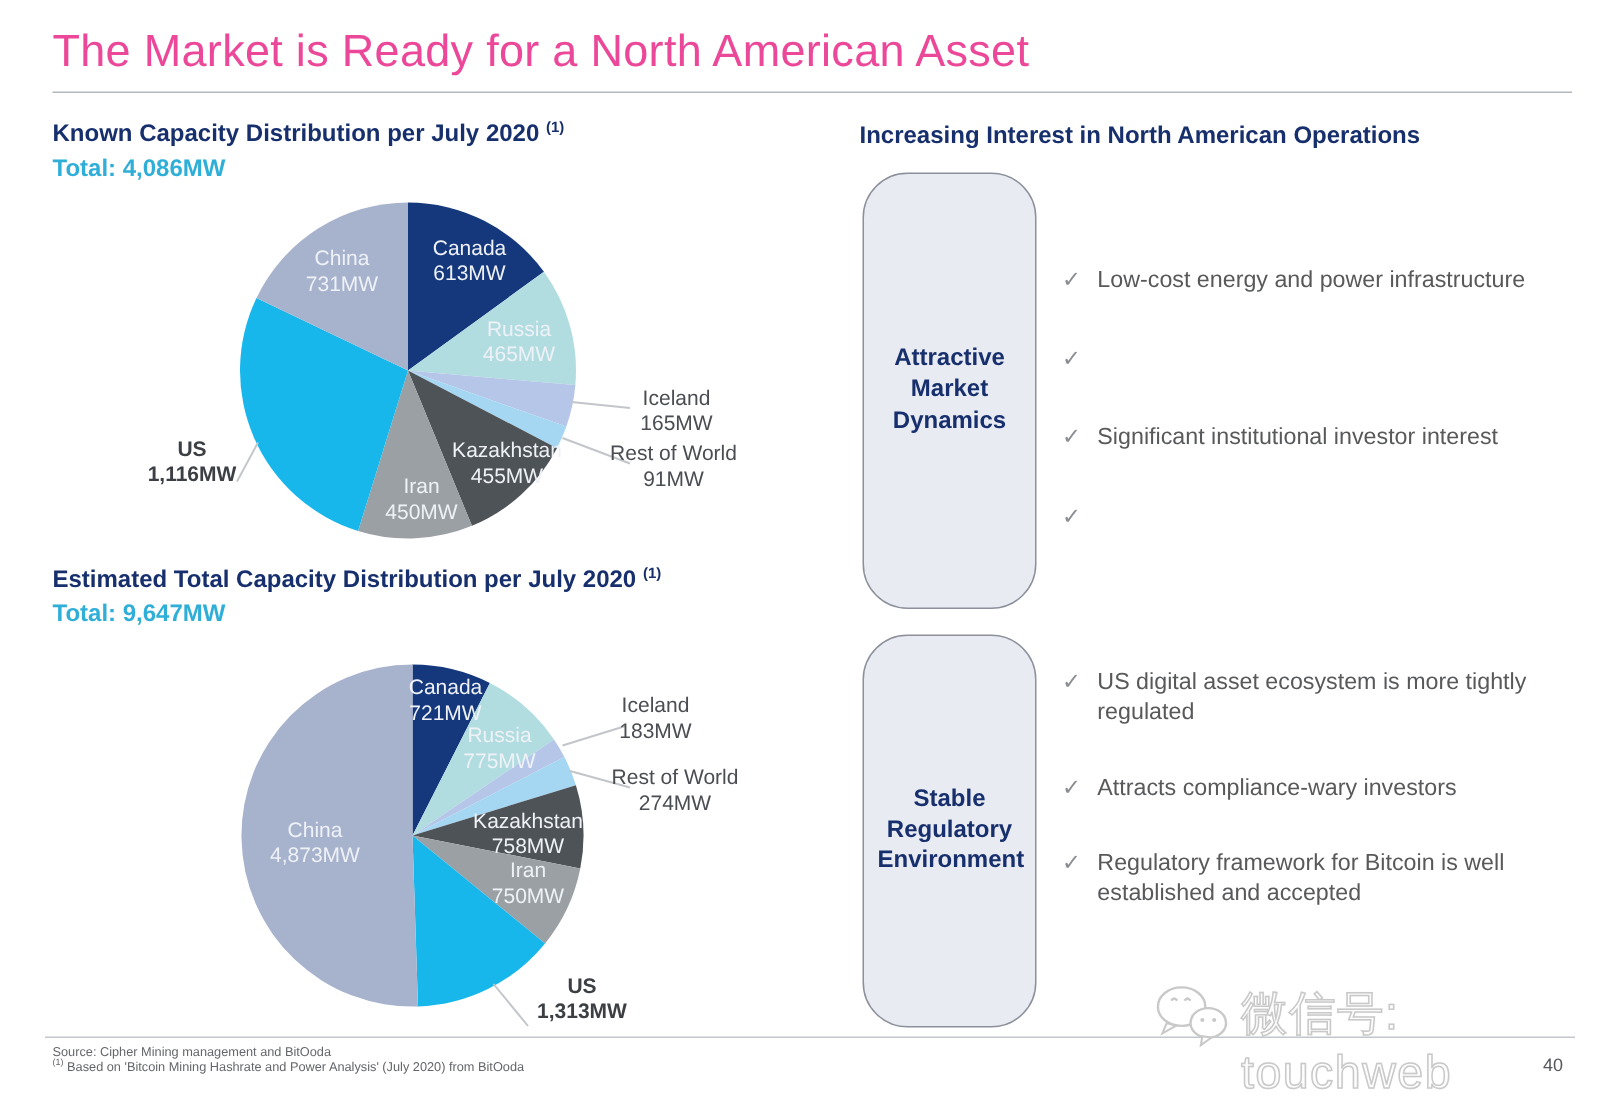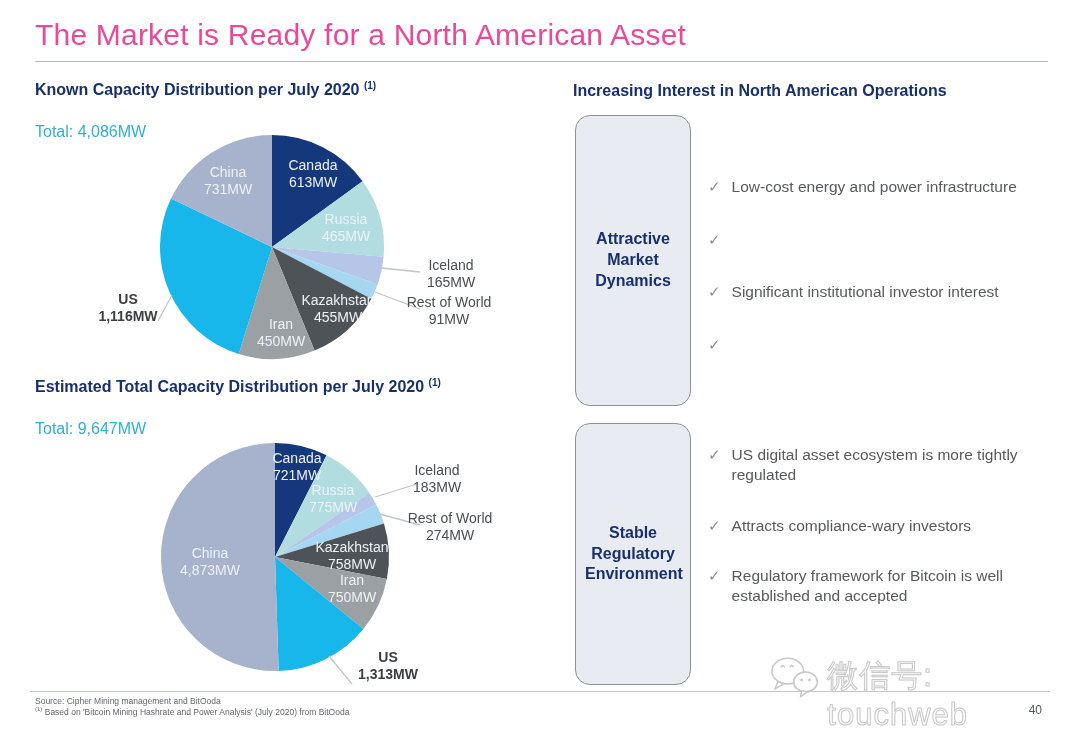--- a/index.html
+++ b/index.html
@@ -6,35 +6,35 @@
   .slide{
     position:relative;width:1080px;height:733px;background:#ffffff;overflow:hidden;
     font-family:"Liberation Sans",sans-serif;
   }
   
   .title{position:absolute;left:35px;top:18px;font-size:30px;color:#ec4899;letter-spacing:0.2px;}
   .title-rule{position:absolute;left:35px;top:61px;width:1013px;height:1px;background:#b3b8bd;}
   
   .sec-head{position:absolute;font-size:16px;font-weight:bold;color:#17306d;}
   .sup{font-size:10px;vertical-align:super;font-weight:bold;}
-  .total{position:absolute;font-size:16px;font-weight:normal;color:#2fafd8;margin-top:19px;}
+  .total{position:absolute;font-size:16px;font-weight:bold;color:#2fafd8;}
   
   .pie-wrap{position:absolute;left:30px;width:500px;}
   #pie1-wrap{top:125px;height:245px;}
   #pie2-wrap{top:435px;height:258px;}
   .pie-wrap svg{position:absolute;left:0;top:0;}
   .pielab{position:absolute;transform:translate(-50%,-50%);text-align:center;
           font-size:14px;line-height:1.22;white-space:nowrap;}
   .lab-in{color:#eef1f6;}
   .lab-out{color:#4a4d52;}
   .lab-us{color:#3c4044;font-weight:bold;}
   
   .right-head{position:absolute;left:573px;top:82px;font-size:16px;font-weight:bold;color:#17306d;}
   .pill-box{position:absolute;left:575px;width:116px;background:#e9ebf3;border:1.5px solid #8b909b;
-            border-radius:15px;display:flex;align-items:center;justify-content:center;box-sizing:border-box;}
+            border-radius:30px;display:flex;align-items:center;justify-content:center;box-sizing:border-box;}
   #box1{top:115px;height:291px;}
   #box2{top:423px;height:262px;}
   .pill-label{font-size:16px;font-weight:bold;color:#17306d;text-align:center;line-height:1.3;width:96px;}
   .bullets{position:absolute;left:708px;list-style:none;margin:0;padding:0;width:345px;}
   #bullets1{top:177px;}
   #bullets2{top:445px;}
   .bullets li{display:flex;align-items:flex-start;font-size:15.5px;color:#58595b;line-height:1.28;}
   #bullets1 li{margin-bottom:33px;}
   #bullets2 li{margin-bottom:31px;}
   .check{color:#8a8d91;margin-right:11px;font-size:15px;flex:0 0 auto;}

